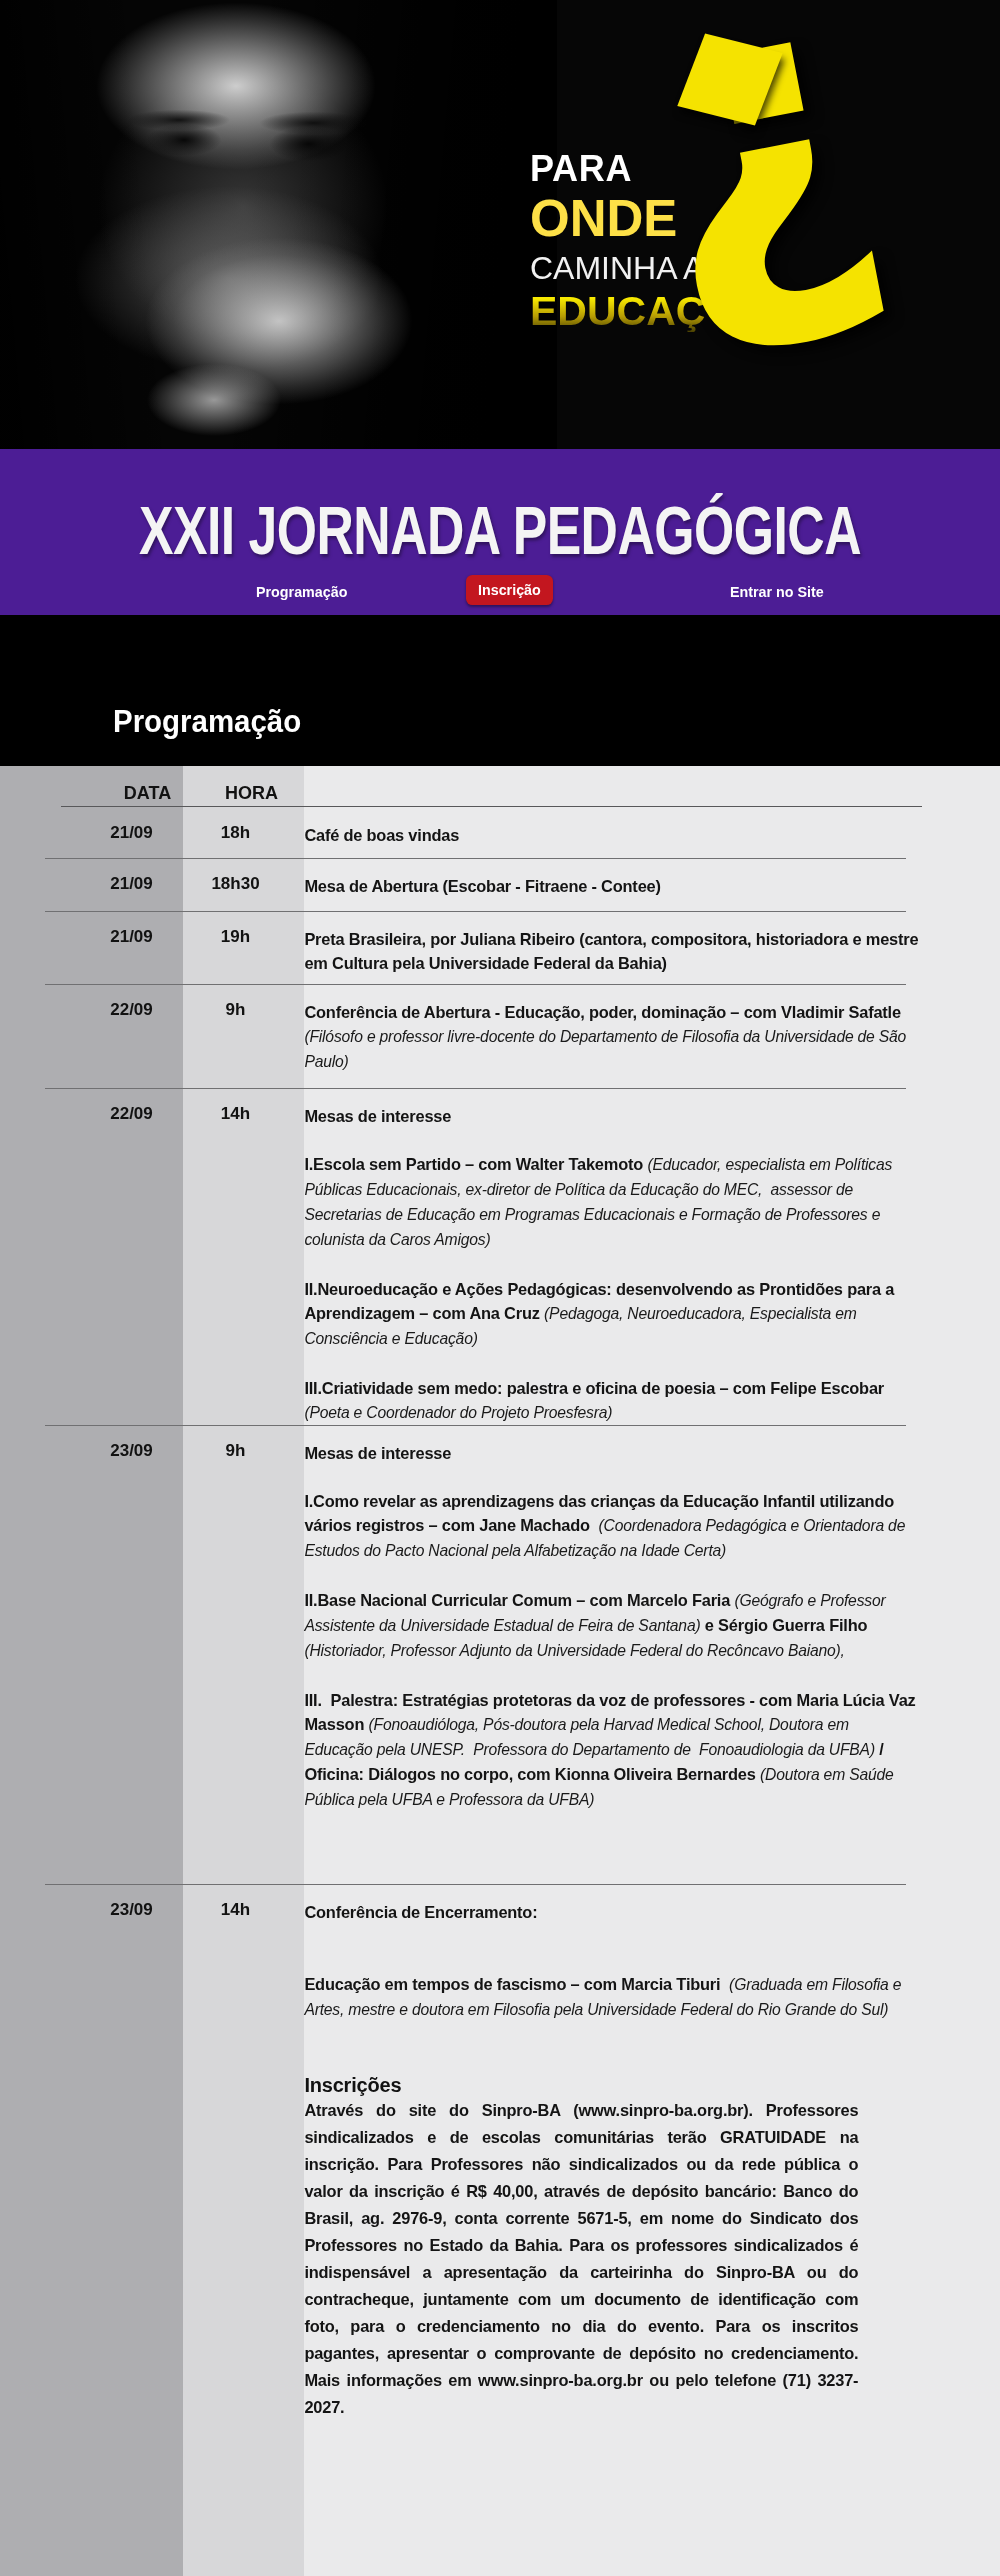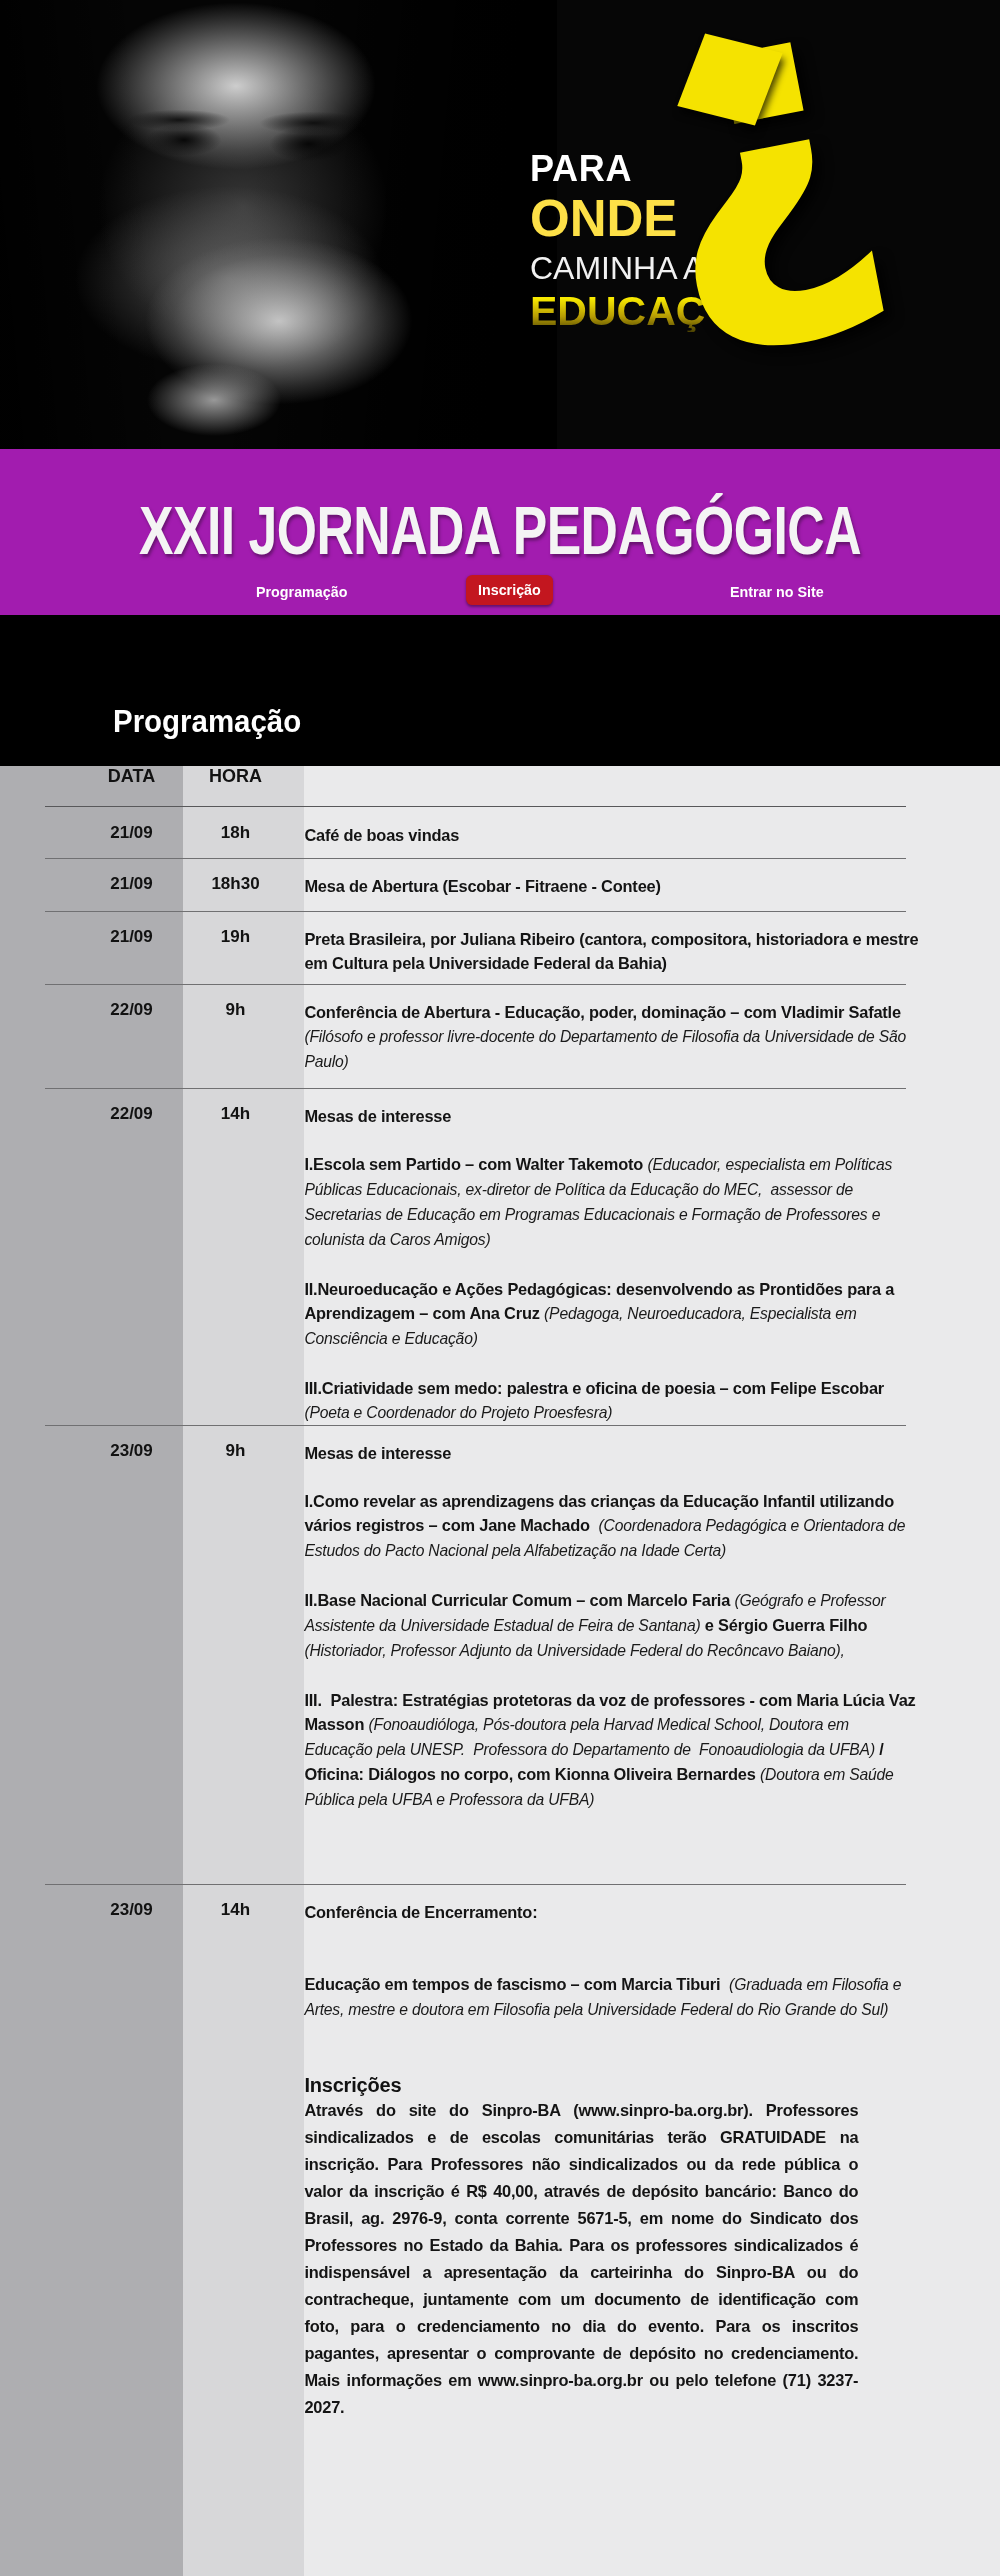--- a/index.html
+++ b/index.html
@@ -28,21 +28,21 @@
   .hl4{font-size:41px;font-weight:800;margin-top:7.1px;letter-spacing:0;
        background:linear-gradient(180deg,#f8ea00 18%,#b69c04 62%,#4a4102 100%);
        -webkit-background-clip:text;background-clip:text;color:transparent;}
   .qmark{position:absolute;left:641px;top:-69px;z-index:2;font-size:400px;font-weight:700;
        color:#f5e300;transform:rotate(-11deg);line-height:1;font-family:"DejaVu Sans","Liberation Sans",sans-serif;
        text-shadow:7.1px 8.6px 11.4px rgba(0,0,0,.8);}
   .qdot{position:absolute;left:690px;top:41px;z-index:3;width:80px;height:77px;background:#f5e300;
        transform:rotate(14deg) skewX(-7deg);box-shadow:4.3px 5.7px 7.1px rgba(0,0,0,.7);}
 
   
-  .band{position:relative;width:1000px;height:166px;background:#a21caf;overflow:hidden;}
+  .band{position:relative;width:1000px;height:166px;background:#4c1d95;overflow:hidden;}
   .band-title{position:absolute;top:496px;left:50%;white-space:nowrap;
       transform:translateX(-50%) scaleX(.75);transform-origin:center;
       font-size:69px;font-weight:700;color:#f4f4f4;letter-spacing:-0.7px;line-height:1;
       text-shadow:2.1px 2.9px 3.6px rgba(0,0,0,.35);}
   .band{overflow:visible;}
   .band-title{top:47px;}
   .nav-item{position:absolute;top:584px;font-size:14.3px;font-weight:700;color:#ffffff;line-height:1;cursor:pointer;}
   .nav1{left:256px;top:136px;}
   .nav3{left:684px;top:136px;margin-left:46px;}
   .nav-btn{position:absolute;left:466px;top:126px;background:#c3161f;color:#fff;
@@ -53,21 +53,21 @@
   
   .blackband{position:relative;width:1000px;height:151px;background:#000000;}
   .section-heading{position:absolute;left:113px;top:91px;font-size:31px;font-weight:700;color:#ffffff;
       transform:scaleX(.95);transform-origin:left;line-height:1;}
 
   
   .tablewrap{position:relative;width:1000px;height:1810px;background:#eaeaeb;}
   .col-data{position:absolute;left:0;top:0;width:183px;height:1810px;background:#aeaeb1;}
   .col-hora{position:absolute;left:183px;top:0;width:121px;height:1810px;background:#d7d7d9;}
   .rows{position:absolute;left:0;top:0;width:1000px;}
-  .thead{position:relative;height:41px;display:flex;padding-top:0;box-sizing:border-box;}
+  .thead{position:relative;height:41px;display:flex;padding-top:17px;box-sizing:border-box;margin-left:16px;}
   .headline-rule{position:absolute;left:45px;bottom:0;width:861px;height:1.4px;background:#58585a;}
   .trow{position:relative;display:flex;padding-top:15.7px;box-sizing:border-box;overflow:hidden;}
   .rule{position:absolute;left:45px;top:0;width:861px;height:0.7px;background:#707072;}
   .cell{box-sizing:border-box;}
   .cdate{width:183px;padding-left:80px;text-align:center;font-size:17px;font-weight:700;color:#121212;}
   .ctime{width:105px;text-align:center;font-size:17px;font-weight:700;color:#121212;}
   .chdr{font-size:18px;font-weight:700;color:#121212;}
   .cdesc{flex:1;padding-left:16.4px;padding-right:79px;font-size:16.4px;color:#141414;
       line-height:24px;white-space:pre-wrap;letter-spacing:-0.2px;}
   .seg-b{font-weight:700;}

